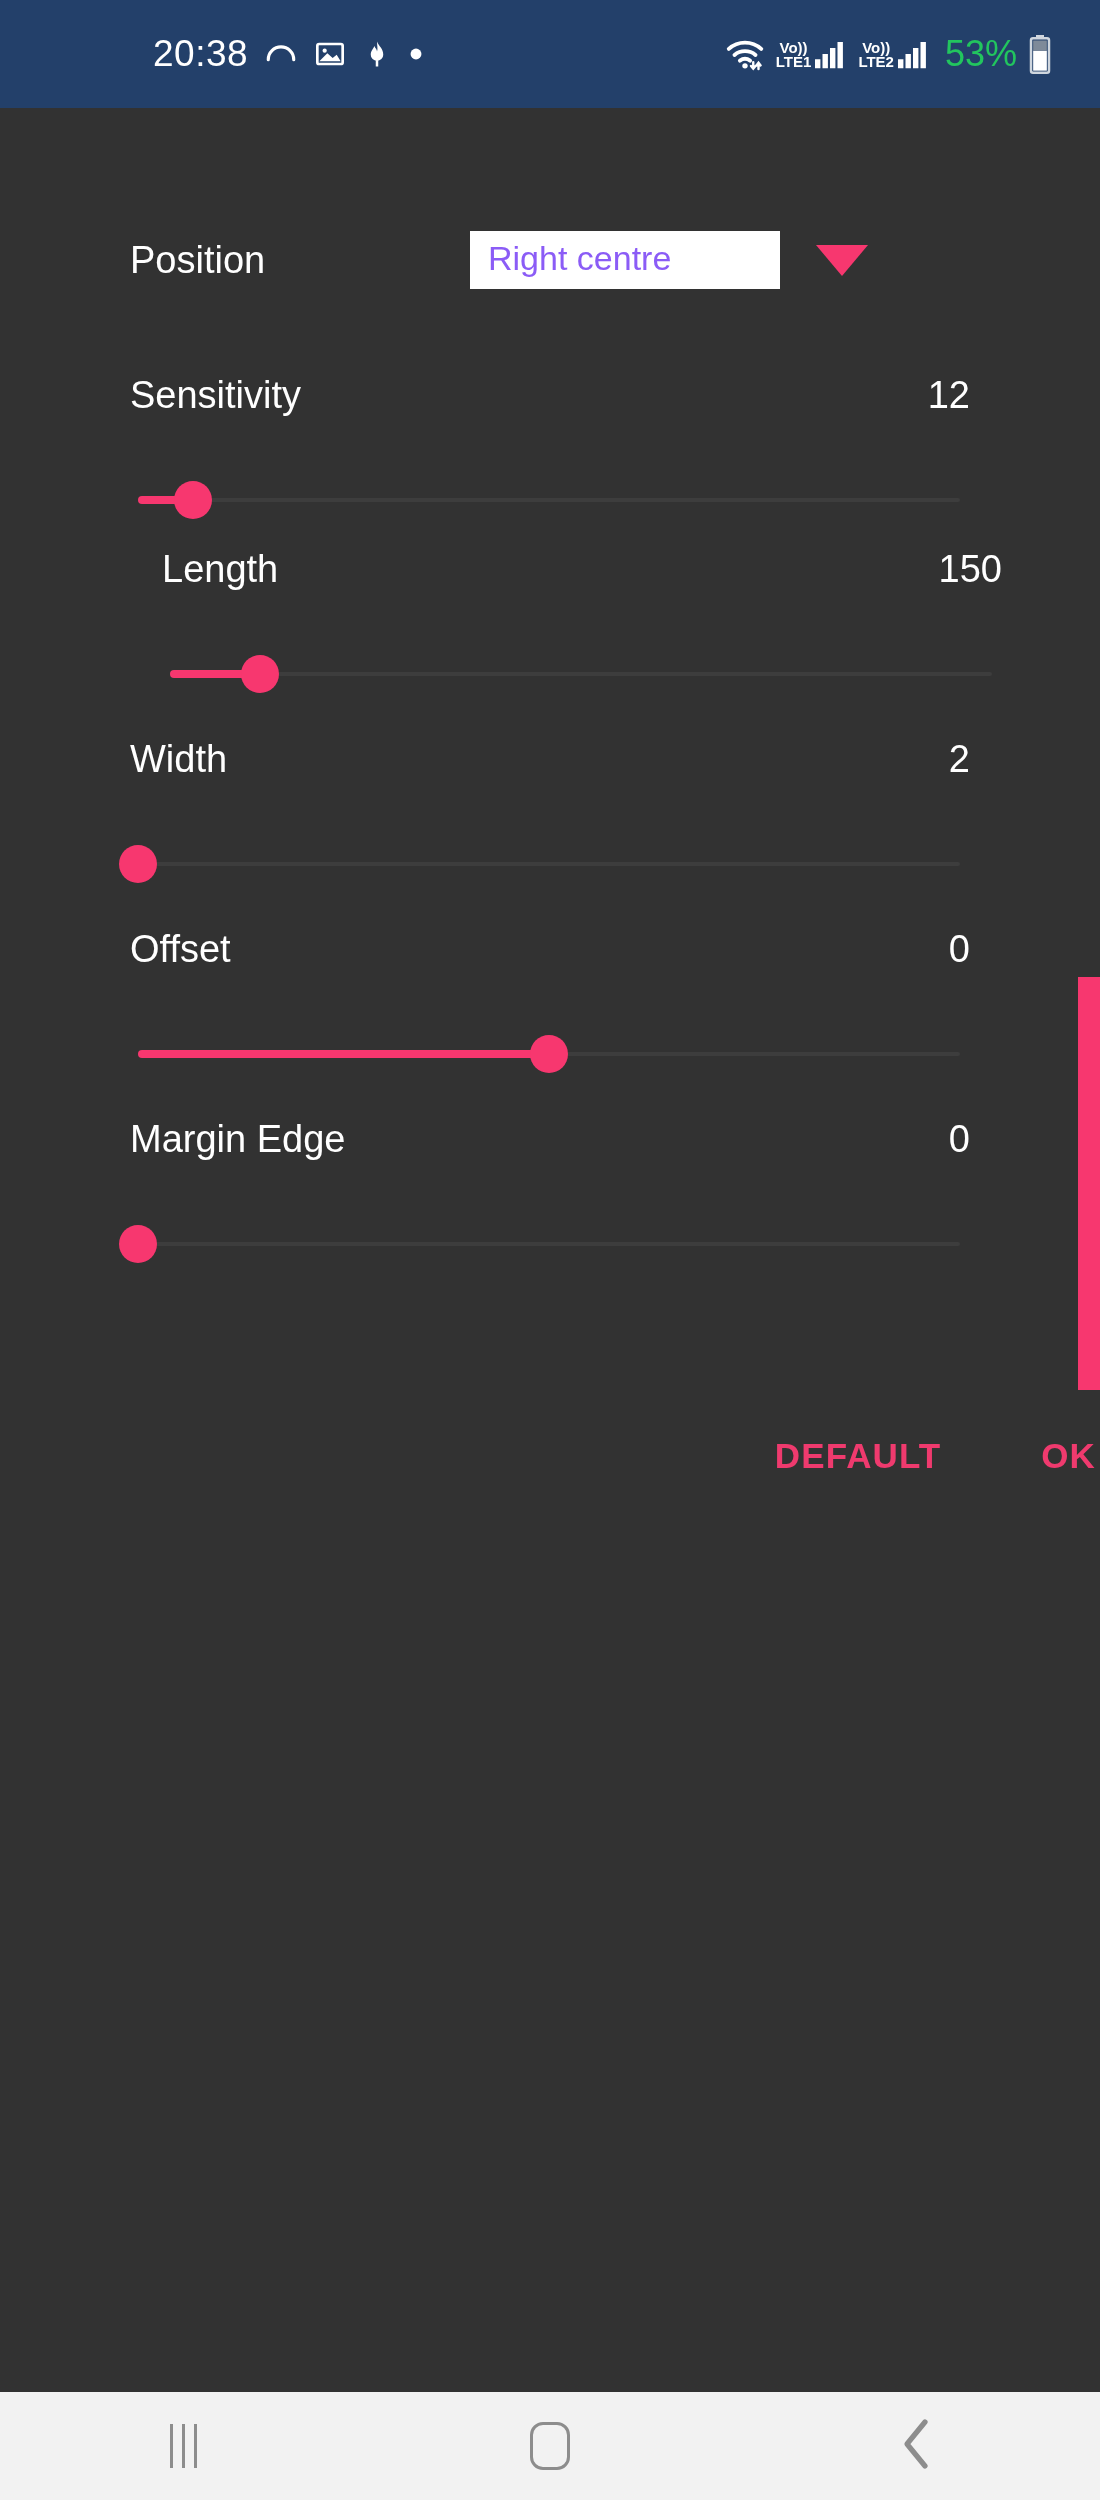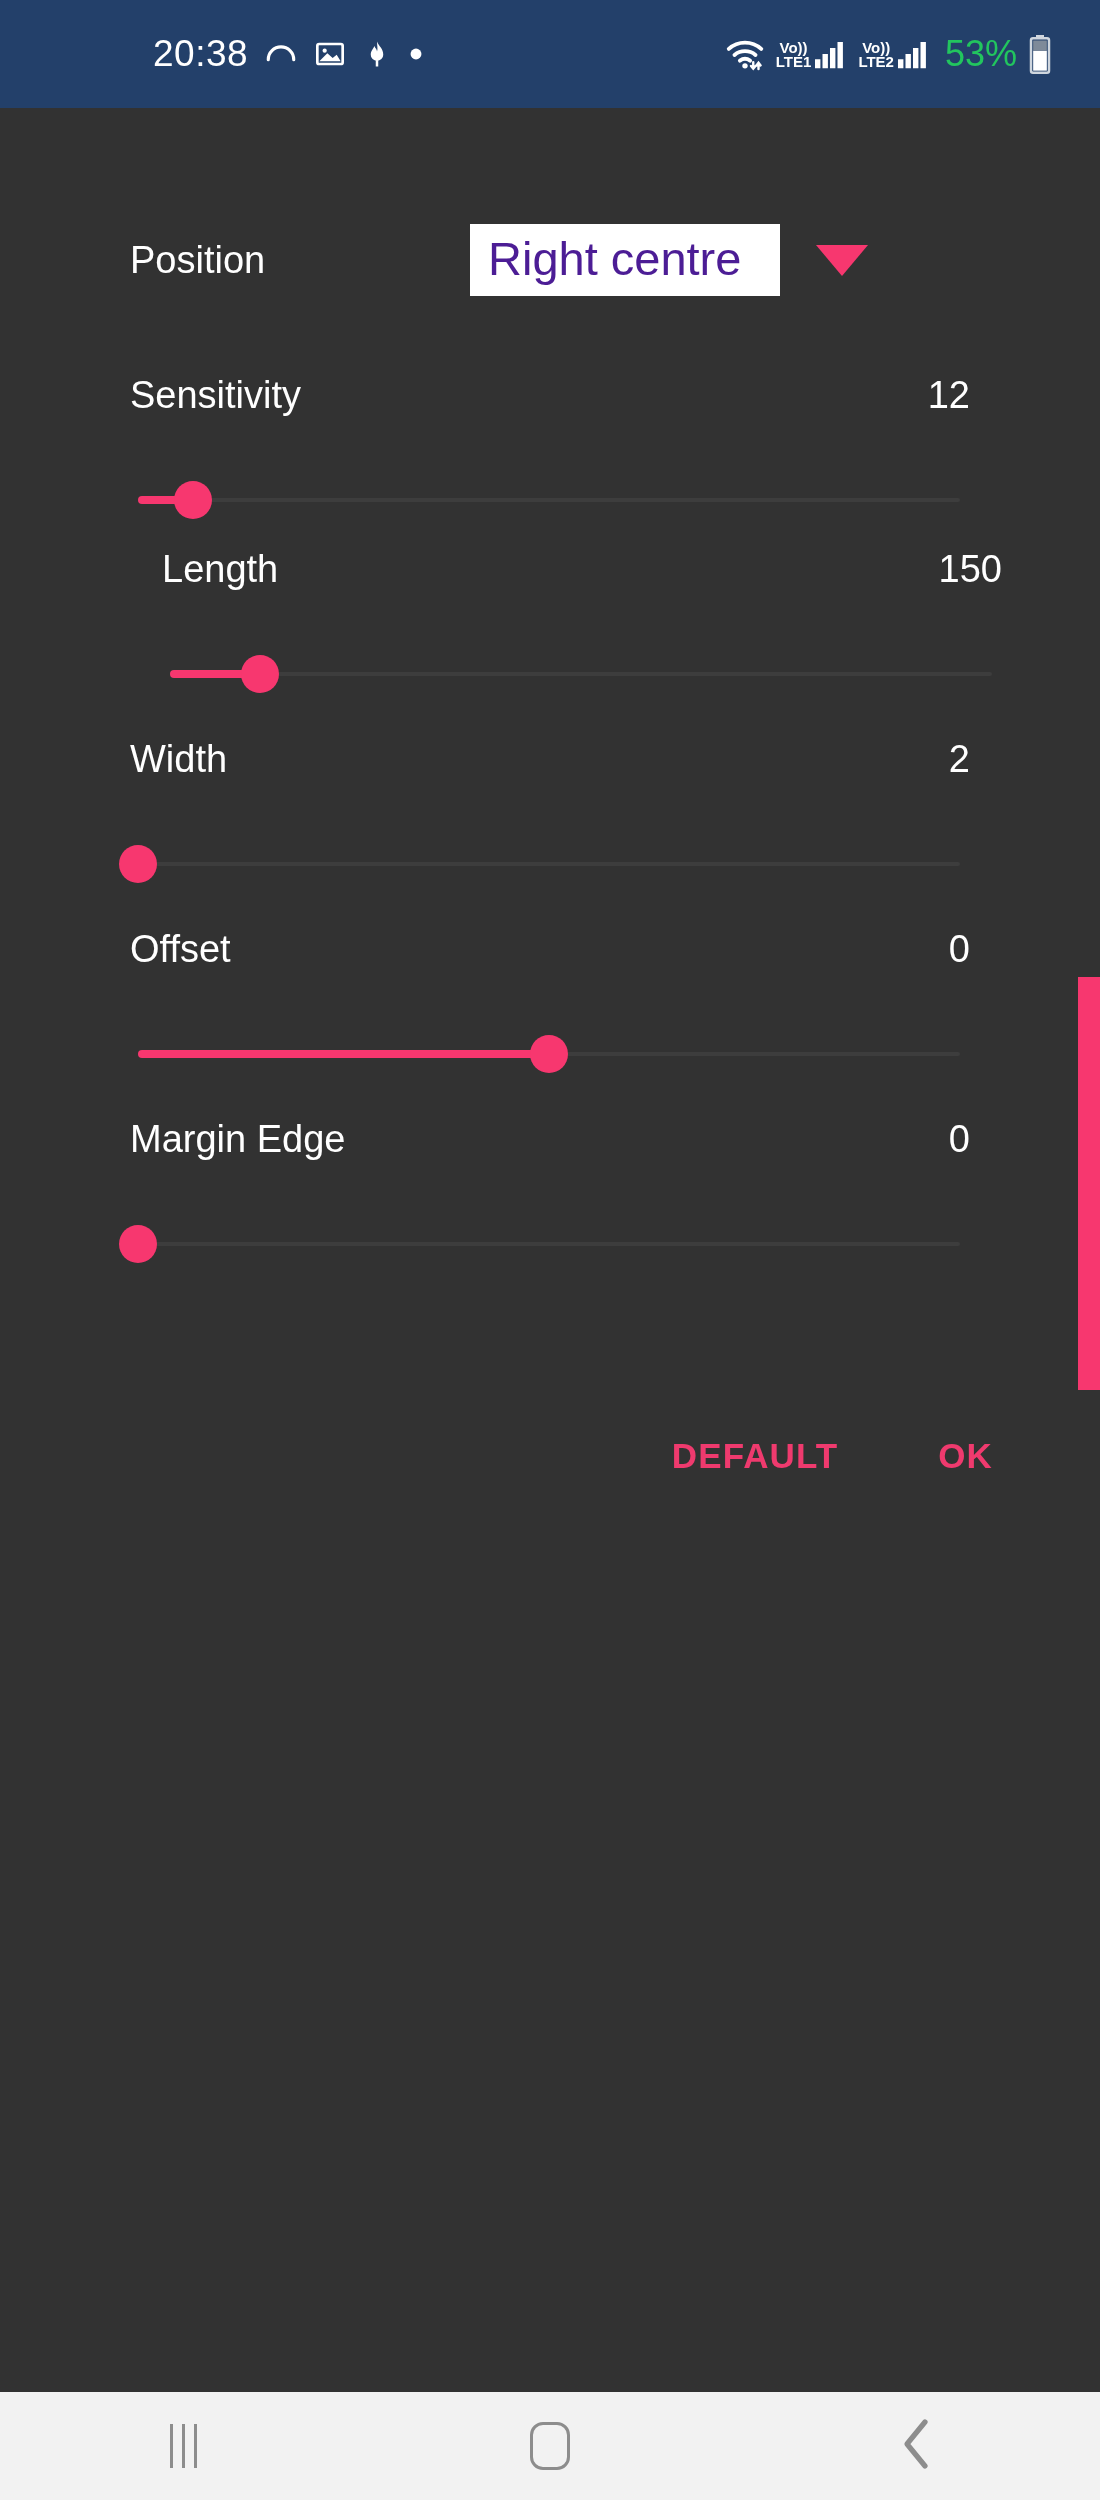--- a/index.html
+++ b/index.html
@@ -89,22 +89,22 @@
     align-items: center;
   }
   .position-label {
     color: #ffffff;
     font-size: 38px;
     margin-left: 130px;
     width: 340px;
   }
   .spinner-box {
     background: #ffffff;
-    color: #4c1d95;
-    font-size: 47px;
+    color: #8b5cf6;
+    font-size: 34px;
     padding: 10px 18px 12px 18px;
     min-width: 310px;
     box-sizing: border-box;
     line-height: 1.05;
   }
   .spinner-arrow {
     width: 0; height: 0;
     border-left: 26px solid transparent;
     border-right: 26px solid transparent;
     border-top: 31px solid #f7376f;
@@ -181,21 +181,20 @@
   
   .button-row {
     position: absolute;
     top: 1322px;
     left: 0;
     width: 1100px;
     display: flex;
     justify-content: flex-end;
     align-items: center;
     gap: 92px;
-    padding-right: 103px;
     box-sizing: border-box;
   }
   .dlg-btn {
     color: #ef3a6e;
     font-size: 35px;
     font-weight: bold;
     letter-spacing: 1.1px;
     background: none;
     border: none;
     padding: 6px 4px;

